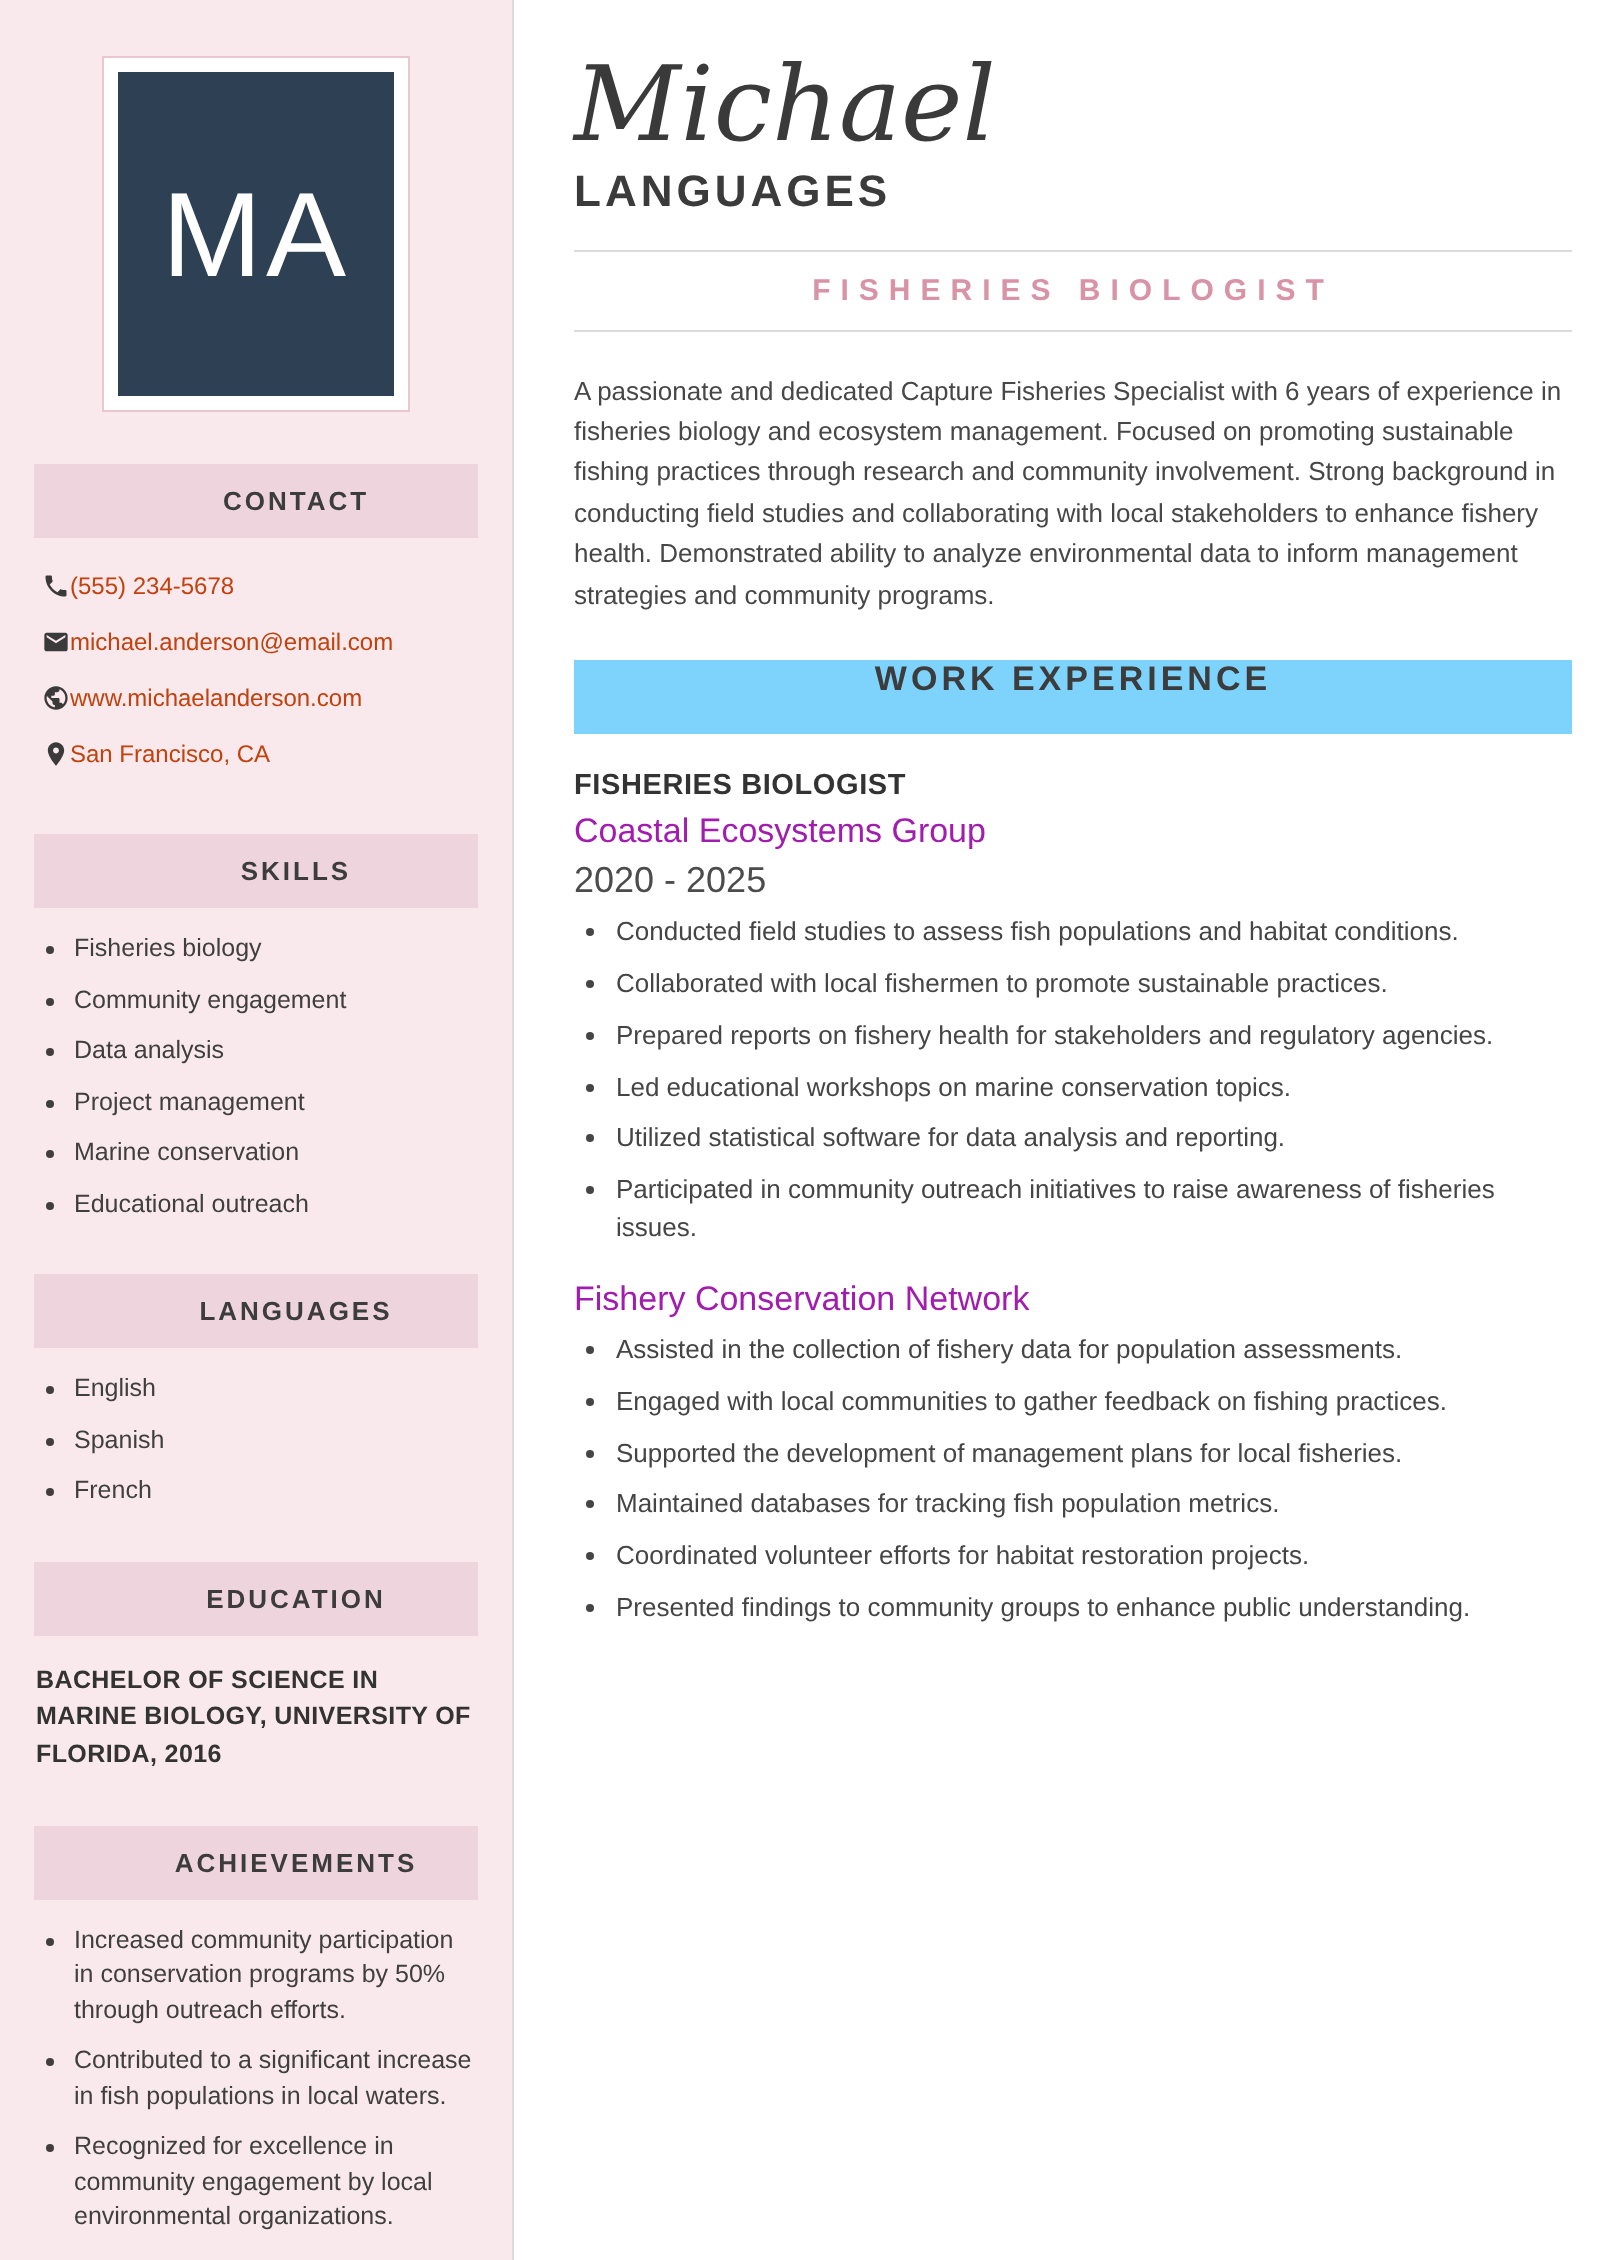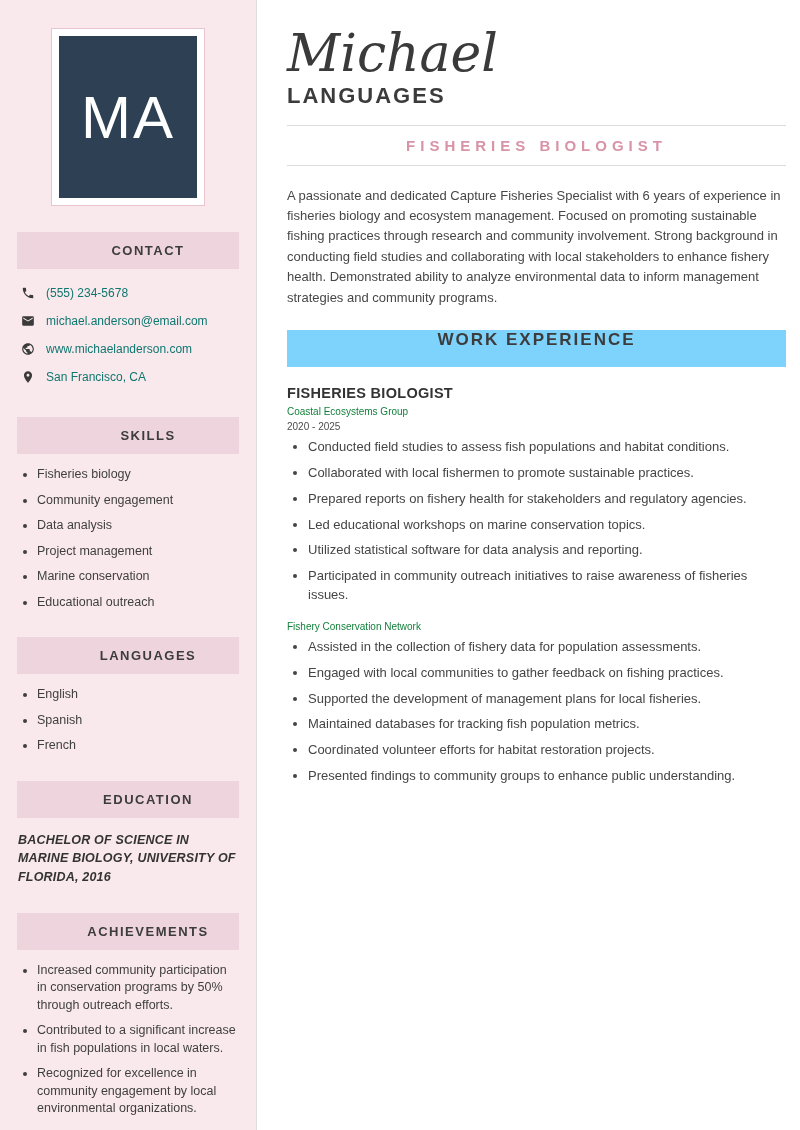--- a/index.html
+++ b/index.html
@@ -61,24 +61,23 @@
     padding-left: 40px;
   }
   .contact-list {
     list-style: none;
     margin-top: 10px;
     padding: 0 4px;
   }
   .contact-item {
     display: flex;
     align-items: center;
-    gap: 11px;
     padding: 7px 0;
     font-size: 12px;
-    color: #0f766e;
+    color: #c2410c;
   }
   .cicon { width: 14px; height: 14px; display: inline-flex; flex: 0 0 14px; }
   .cicon svg { width: 14px; height: 14px; fill: #3a3a3a; }
   .bullet-list {
     margin: 12px 0 0 0;
     padding-left: 20px;
     font-size: 12.5px;
     color: #3f3f3f;
   }
   .bullet-list li {
@@ -86,21 +85,20 @@
     line-height: 1.4;
   }
   .edu-text {
     margin-top: 13px;
     padding: 0 1px;
     font-size: 12.5px;
     font-weight: bold;
     line-height: 1.5;
     color: #333333;
     letter-spacing: 0.2px;
-    font-style: italic;
   }
 
   
   .main {
     flex: 1;
     padding: 26px 14px 20px 30px;
   }
   .first-name {
     font-family: "DejaVu Serif", serif;
     font-style: italic;
@@ -146,26 +144,26 @@
     margin: 22px 0 18px 0;
   }
   .job { margin-bottom: 16px; }
   .job-title {
     font-size: 14.5px;
     font-weight: bold;
     color: #333333;
     letter-spacing: 0.3px;
   }
   .job-company {
-    font-size: 10px;
-    color: #15803d;
+    font-size: 17px;
+    color: #a21caf;
     margin-top: 5px;
   }
   .job-dates {
-    font-size: 10px;
+    font-size: 18px;
     color: #4c4c4c;
     margin-top: 4px;
   }
   .job-bullets {
     margin-top: 6px;
     padding-left: 21px;
     font-size: 13px;
     color: #454545;
   }
   .job-bullets li {

